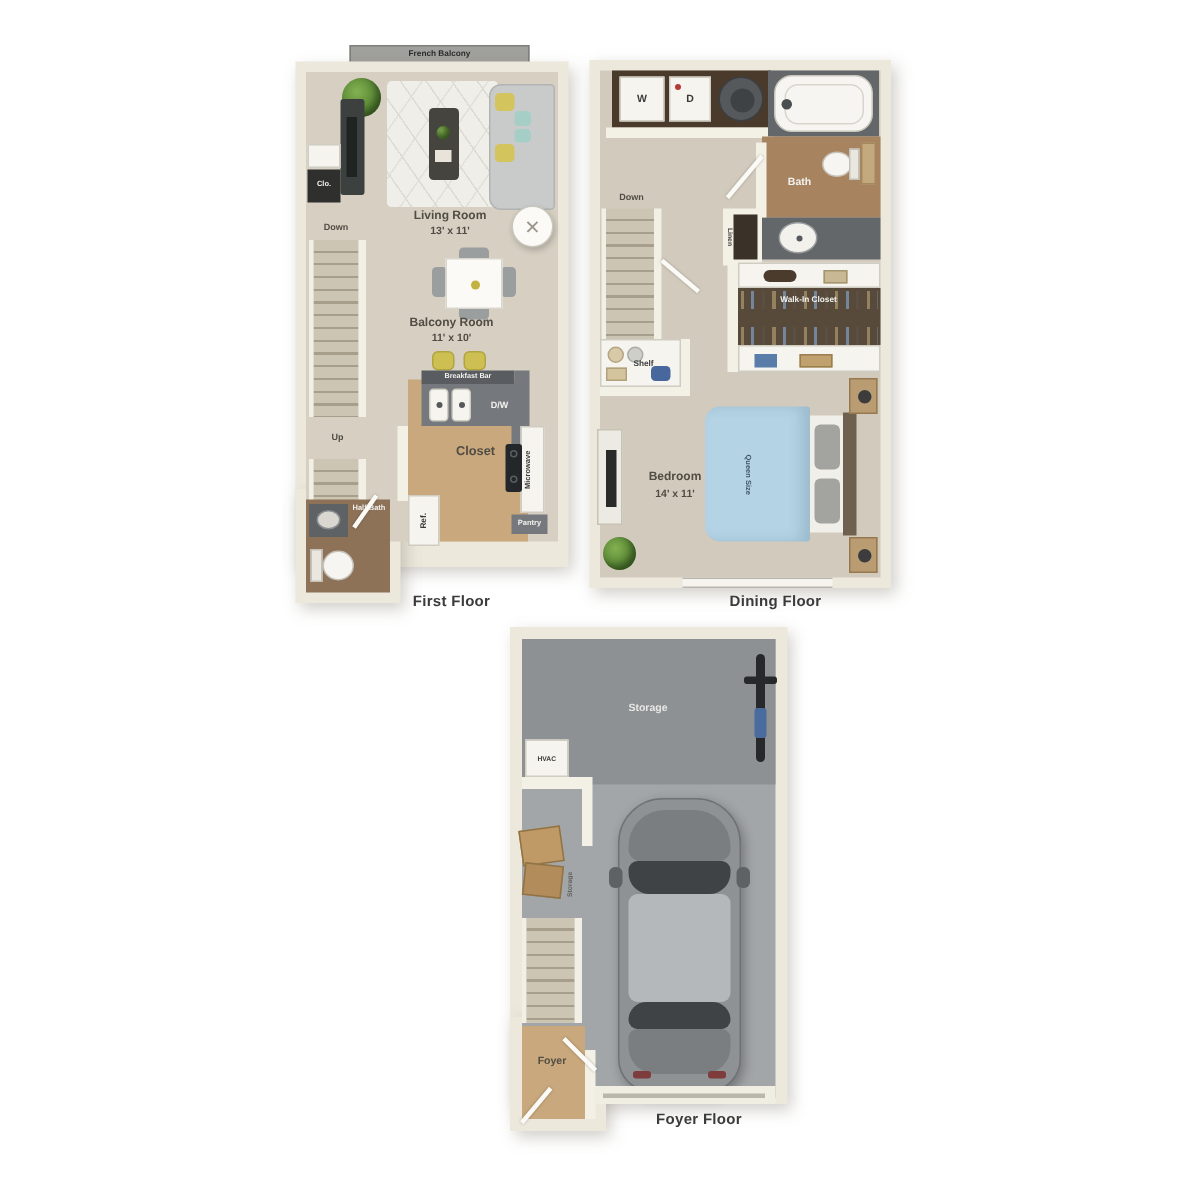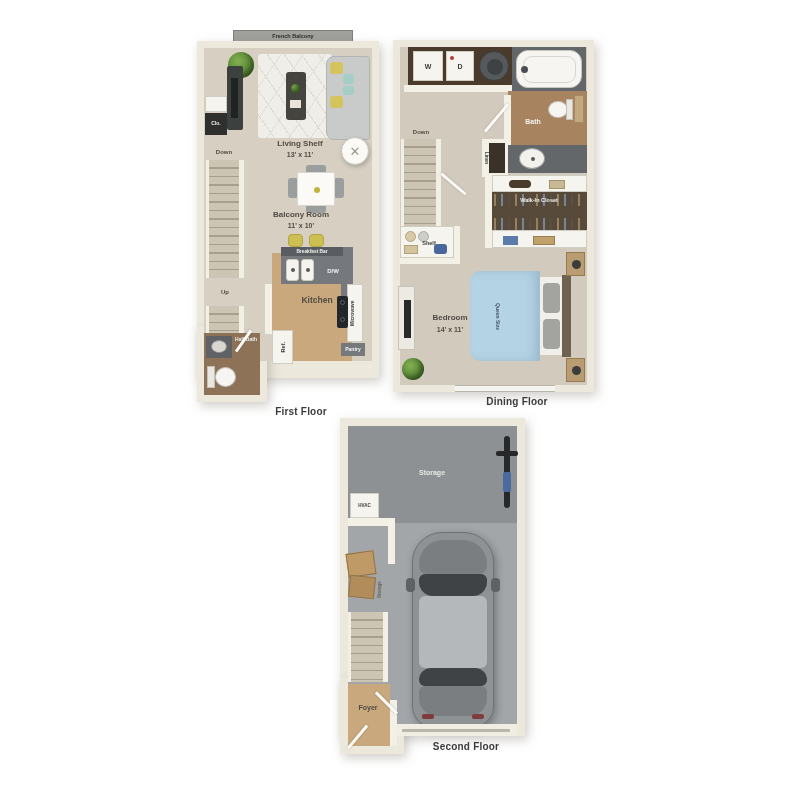--- a/index.html
+++ b/index.html
@@ -72,21 +72,21 @@
 
     <div class="abs lbl" style="left:202px;top:149px;width:44px;font-size:6px;">Down</div>
     <div class="abs stairs" style="left:206px;top:160px;width:38px;height:118px;"></div>
     <div class="abs floor-beige" style="left:206px;top:278px;width:38px;height:28px;display:flex;align-items:center;justify-content:center;">
       <span class="lbl" style="font-size:6px;">Up</span>
     </div>
     <div class="abs stairs" style="left:206px;top:306px;width:38px;height:42px;"></div>
 
     <div class="abs" style="left:341px;top:137px;width:28px;height:28px;border-radius:50%;background:#fbfaf6;border:1px solid #c9c6bc;box-shadow:1px 2px 4px rgba(0,0,0,.2);display:flex;align-items:center;justify-content:center;color:#9a978e;font-size:13px;">✕</div>
 
-    <div class="abs lbl" style="left:258px;top:140px;width:84px;font-size:8px;">Living Shelf</div>
+    <div class="abs lbl" style="left:258px;top:140px;width:84px;font-size:8px;">Living Room</div>
     <div class="abs lbl" style="left:258px;top:151px;width:84px;font-size:7px;">13' x 11'</div>
 
     <div class="abs" style="left:306px;top:165px;width:20px;height:10px;background:#9b9e9e;border-radius:3px;"></div>
     <div class="abs" style="left:306px;top:203px;width:20px;height:10px;background:#9b9e9e;border-radius:3px;"></div>
     <div class="abs" style="left:288px;top:178px;width:10px;height:20px;background:#9b9e9e;border-radius:3px;"></div>
     <div class="abs" style="left:334px;top:178px;width:10px;height:20px;background:#9b9e9e;border-radius:3px;"></div>
     <div class="abs" style="left:297px;top:172px;width:38px;height:34px;background:#fbfaf7;border:1px solid #d9d6cd;">
       <div class="abs" style="left:16px;top:14px;width:6px;height:6px;background:#c3b23f;border-radius:50%;"></div>
     </div>
     <div class="abs lbl" style="left:261px;top:211px;width:80px;font-size:8px;">Balcony Room</div>
@@ -102,21 +102,21 @@
     <div class="abs counter" style="left:343px;top:247px;width:10px;height:9px;"></div>
     <div class="abs counter" style="left:341px;top:284px;width:12px;height:14px;"></div>
     <div class="abs whitebox" style="left:286px;top:259px;width:13px;height:22px;border-radius:3px;">
       <div class="abs" style="left:4px;top:8px;width:4px;height:4px;background:#55595c;border-radius:50%;"></div>
     </div>
     <div class="abs whitebox" style="left:301px;top:259px;width:13px;height:22px;border-radius:3px;">
       <div class="abs" style="left:4px;top:8px;width:4px;height:4px;background:#55595c;border-radius:50%;"></div>
     </div>
     <div class="abs lbl-white" style="left:320px;top:268px;width:26px;font-size:6px;">D/W</div>
     <div class="abs innerwall" style="left:265px;top:284px;width:7px;height:50px;"></div>
-    <div class="abs lbl" style="left:287px;top:296px;width:60px;font-size:8.5px;">Kitchen</div>
+    <div class="abs lbl" style="left:287px;top:296px;width:60px;font-size:8.5px;">Closet</div>
     <div class="abs whitebox" style="left:347px;top:284px;width:16px;height:58px;"></div>
     <div class="abs" style="left:337px;top:296px;width:11px;height:32px;background:#23272a;border-radius:2px;">
       <div class="abs" style="left:3px;top:4px;width:5px;height:5px;border:1px solid #5a5e61;border-radius:50%;"></div>
       <div class="abs" style="left:3px;top:21px;width:5px;height:5px;border:1px solid #5a5e61;border-radius:50%;"></div>
     </div>
     <div class="abs vtext rev" style="left:349px;top:294px;width:13px;height:38px;font-size:5px;color:#3a3a3a;">Microwave</div>
     <div class="abs counter" style="left:341px;top:343px;width:24px;height:13px;display:flex;align-items:center;justify-content:center;">
       <span class="lbl-white" style="font-size:5px;">Pantry</span>
     </div>
     <div class="abs whitebox" style="left:272px;top:330px;width:21px;height:34px;display:flex;align-items:center;justify-content:center;">
@@ -125,21 +125,21 @@
 
     <div class="abs wood-dark" style="left:204px;top:333px;width:56px;height:62px;"></div>
     <div class="abs" style="left:206px;top:336px;width:26px;height:22px;background:#5e6264;">
       <div class="abs oval" style="left:5px;top:4px;width:16px;height:13px;background:#d9d7d0;border:1px solid #8a8e90;"></div>
     </div>
     <div class="abs lbl-white" style="left:233px;top:337px;width:26px;font-size:5px;">Half Bath</div>
     <div class="abs" style="left:207px;top:366px;width:8px;height:22px;background:#e9e7e0;border:1px solid #c4c1b8;"></div>
     <div class="abs oval" style="left:215px;top:367px;width:21px;height:20px;background:#f6f5f1;border:1px solid #c4c1b8;"></div>
     <div class="abs doorleaf" style="left:242px;top:328px;width:3px;height:26px;transform:rotate(35deg);"></div>
 
-    <div class="abs caption" style="left:241px;top:406px;width:120px;">First Floor</div>
+    <div class="abs caption" style="left:241px;top:396px;width:120px;">First Floor</div>
   </section>
 
   <section>
     <div class="abs wall" style="left:393px;top:40px;width:201px;height:352px;"></div>
     <div class="abs floor-beige2" style="left:400px;top:47px;width:187px;height:338px;"></div>
 
     <div class="abs laundry" style="left:408px;top:47px;width:106px;height:38px;"></div>
     <div class="abs whitebox" style="left:413px;top:51px;width:30px;height:30px;display:flex;align-items:center;justify-content:center;">
       <span style="font-size:7px;font-weight:700;color:#3a3a3a;">W</span>
     </div>
@@ -262,16 +262,16 @@
     <div class="abs" style="left:419px;top:686px;width:68px;height:30px;background:#7b7e81;border-radius:6px 6px 18px 18px;"></div>
     <div class="abs" style="left:406px;top:578px;width:9px;height:14px;background:#5f6265;border-radius:4px;"></div>
     <div class="abs" style="left:491px;top:578px;width:9px;height:14px;background:#5f6265;border-radius:4px;"></div>
     <div class="abs" style="left:422px;top:714px;width:12px;height:5px;background:#7e3c3c;border-radius:2px;"></div>
     <div class="abs" style="left:472px;top:714px;width:12px;height:5px;background:#7e3c3c;border-radius:2px;"></div>
 
     <div class="abs" style="left:396px;top:724px;width:121px;height:12px;background:#f0ede2;">
       <div class="abs" style="left:6px;top:5px;width:108px;height:3px;background:#b9b6ac;"></div>
     </div>
 
-    <div class="abs caption" style="left:406px;top:741px;width:120px;">Second Floor</div>
+    <div class="abs caption" style="left:406px;top:741px;width:120px;">Foyer Floor</div>
   </section>
 
 </div>
 
 </body></html>

